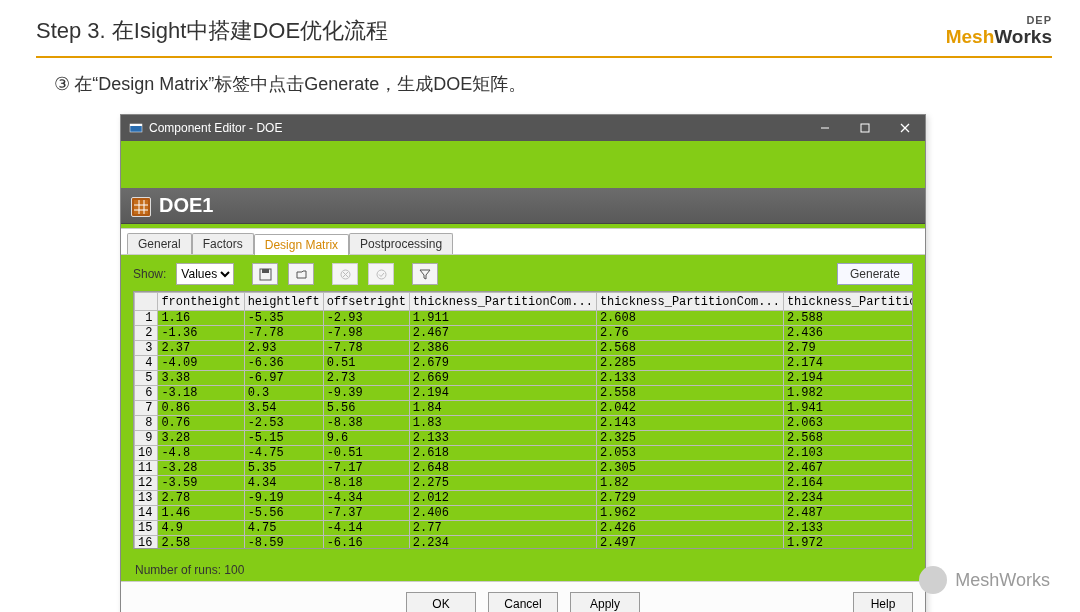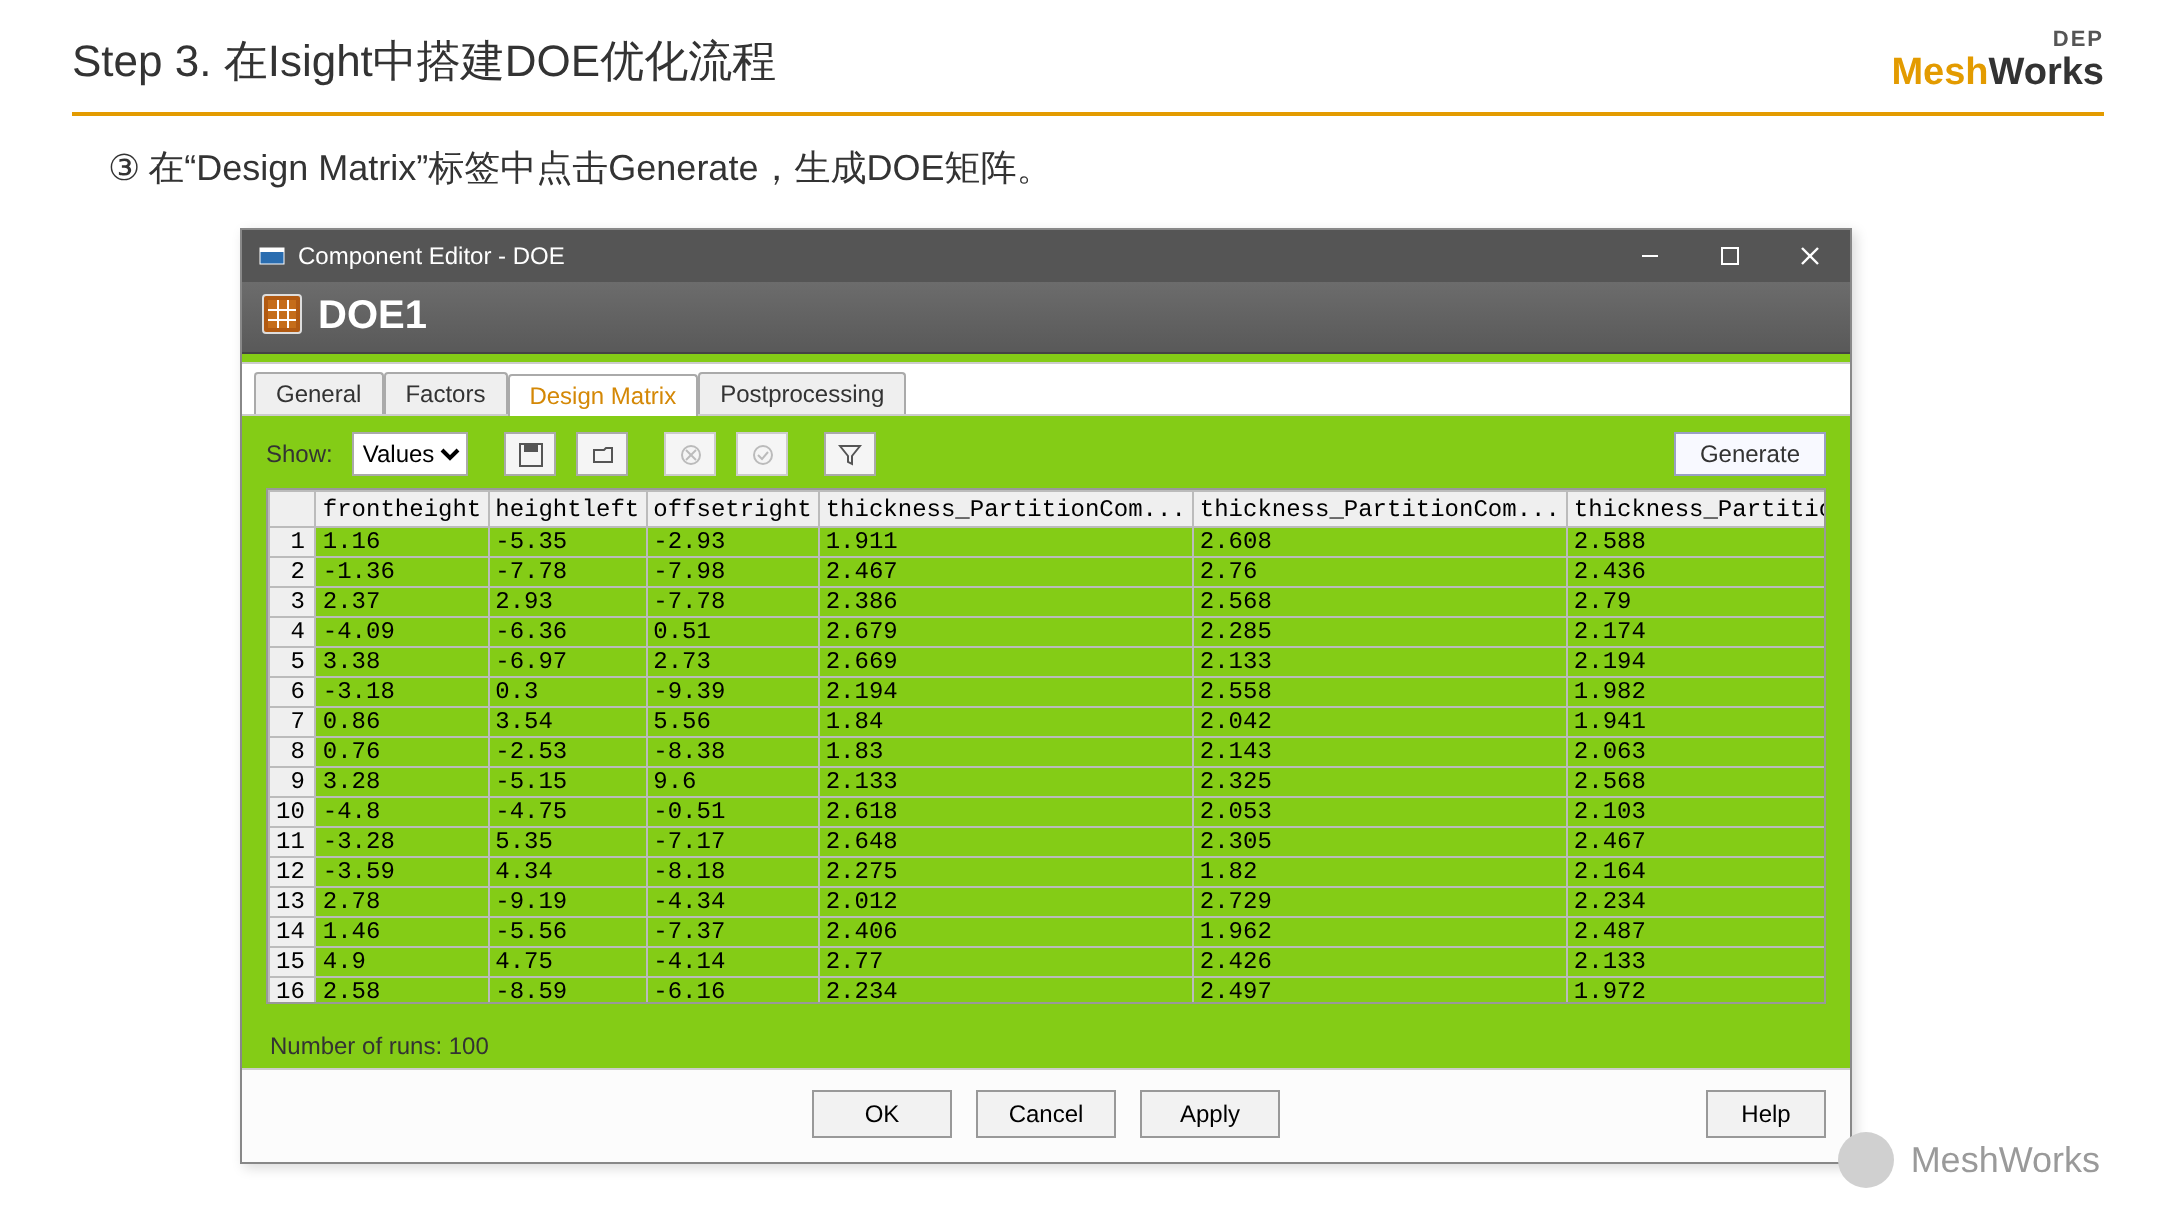--- a/index.html
+++ b/index.html
@@ -12,21 +12,21 @@
   .logo .mw { font-size: 19px; font-weight: bold; color: #333; }
   .logo .mw .m { color: #e39b00; margin-left: 40px; }
   .hr { border: none; border-top: 2px solid #e39b00; margin: 8px 0 14px 0; }
   .instr { font-size: 18px; color: #333; margin-left: 18px; display: flex; align-items: center; gap: 4px; }
   .circlenum { display: inline-block; }
   .window { position: absolute; left: 120px; top: 114px; width: 806px; box-shadow: 2px 2px 6px rgba(0,0,0,0.15); border: 1px solid #888; background: #84cc16; font-family: "Segoe UI", Arial, sans-serif; }
   .titlebar { background: #555; color: #fff; height: 26px; display: flex; align-items: center; padding: 0 0 0 8px; font-size: 12px; }
   .titlebar .ticon { display:inline-block; width:14px; height:14px; margin-right:6px; vertical-align:middle; }
   .winbtns { margin-left: auto; display: flex; }
   .winbtn { width: 40px; height: 26px; display: flex; align-items: center; justify-content: center; font-size: 13px; color: #fff; }
-  .ribbon { background: linear-gradient(to bottom,#6c6c6c,#595959); color: #fff; display: flex; align-items: flex-start; padding: 6px 10px; gap: 8px; border-bottom:1px solid #444; }
+  .ribbon { background: linear-gradient(to bottom,#6c6c6c,#595959); color: #fff; display: flex; align-items: flex-end; padding: 6px 10px; gap: 8px; border-bottom:1px solid #444;margin-top:47px; }
   .ribbon .ricon { width: 20px; height: 20px; background: #b15a12; border:1px solid #ddd; border-radius:2px; display:flex; align-items:center; justify-content:center; font-size:12px;}
   .ribbon .rtitle { font-size: 20px; font-weight: bold; }
   .tabs { display: flex; background: #fff; border-top: 1px solid #ccc; padding: 4px 6px 0 6px; gap: 0; font-size: 12px; margin-top:4px; }
   .tab { padding: 3px 10px; border: 1px solid #aaa; border-bottom: none; background: #efefef; color: #333; margin-right: 0; border-top-left-radius:2px; border-top-right-radius:2px;}
   .tab.active { background: #fff; color: #d48806; font-weight: normal; position:relative; top:1px;}
   .toolbar { display: flex; align-items: center; gap: 10px; padding: 8px 12px 6px 12px; border-top:1px solid #ccc; font-size: 12px; }
   .toolbar .lbl { color: #333; }
   .toolbar select { font-size: 12px; height: 22px; border:1px solid #aaa; background:#fff;}
   .tbtn { width: 26px; height: 22px; border: 1px solid #aaa; background: #f5f5f5; display: flex; align-items: center; justify-content: center; color:#555; font-size:12px; }
   .tbtn.disabled { color:#bbb; border-color:#ccc; }

